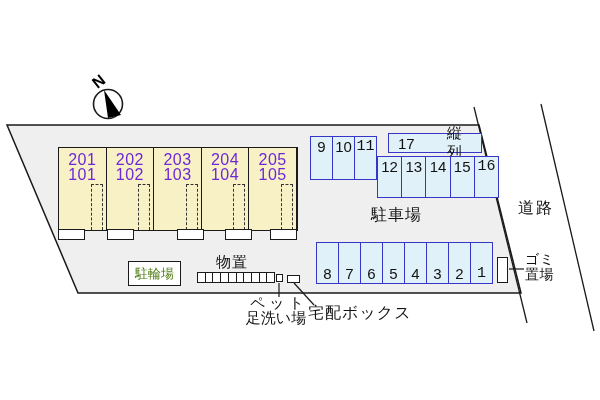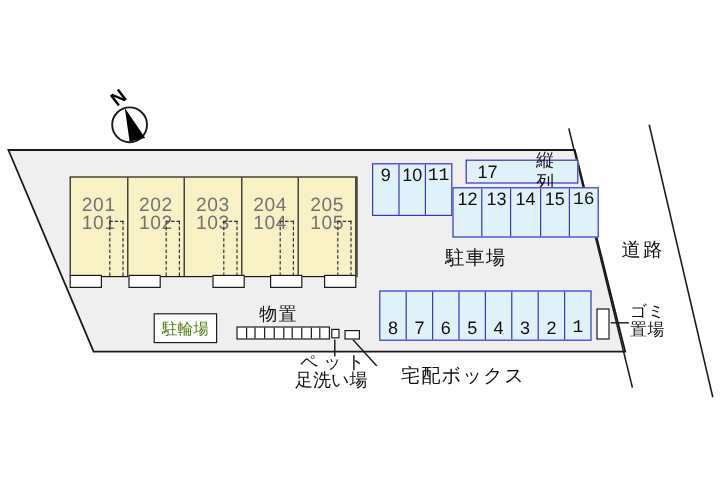--- a/index.html
+++ b/index.html
@@ -11,22 +11,22 @@
   .overlay{position:absolute;left:0;top:0;width:600px;height:400px;}
 
   
   .building{
     position:absolute;left:58px;top:147px;width:240px;height:84px;
     background:#f8f1c6;border:1.6px solid #1a1a1a;display:flex;box-sizing:border-box;
   }
   .unit{position:relative;flex:1;border-right:1.6px solid #1a1a1a;box-sizing:border-box;}
   .unit:last-child{border-right:none;}
   .unit-label{
-    text-align:center;padding-top:17px;font-size:16px;line-height:14.5px;
-    letter-spacing:0.5px;color:#737373;
+    text-align:center;padding-top:5px;font-size:16px;line-height:14.5px;
+    letter-spacing:0.5px;color:#6d28d9;
   }
   .stair{
     position:absolute;right:3px;top:36px;bottom:0;width:10px;
     border-left:1.2px dashed #333;border-right:1.2px dashed #333;border-top:1.2px dashed #333;
   }
   .porch{
     position:absolute;top:81px;height:9px;width:25px;background:#ffffff;
     border:1.5px solid #1a1a1a;box-sizing:content-box;
   }
 
@@ -75,21 +75,21 @@
   }
 
   
   .lbl{position:absolute;color:#111;white-space:nowrap;}
   .lbl-parking{left:371px;top:205px;font-size:16px;letter-spacing:1px;}
   .lbl-road{left:518px;top:198px;font-size:16px;letter-spacing:2px;}
   .lbl-storage{left:216px;top:253px;font-size:15px;letter-spacing:1px;}
   .lbl-garbage{left:525px;top:252px;font-size:14px;line-height:15px;letter-spacing:0.5px;}
   .lbl-pet{left:240px;top:295px;width:72px;text-align:center;font-size:15px;line-height:15px;}
   .lbl-pet .l1{letter-spacing:4px;padding-left:6px;}
-  .lbl-delivery{left:308px;top:303px;font-size:16px;letter-spacing:1px;margin-left:26px;}
+  .lbl-delivery{left:308px;top:303px;font-size:16px;letter-spacing:1px;}
 </style>
 </head>
 <body>
 
 <div class="canvas">
 
   <svg class="overlay" viewBox="0 0 600 400">
 
     <polygon points="7,125 479,125 521,293 78,293" fill="#efefef" stroke="#1a1a1a" stroke-width="1.5"></polygon>
 

